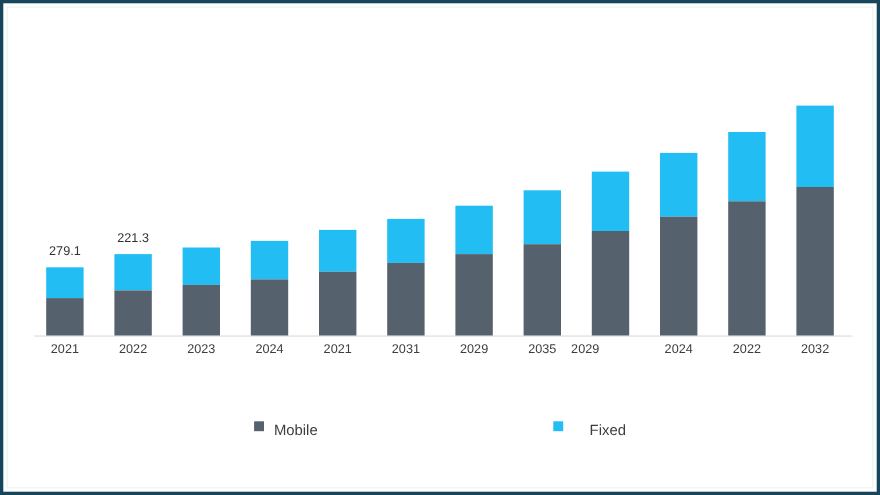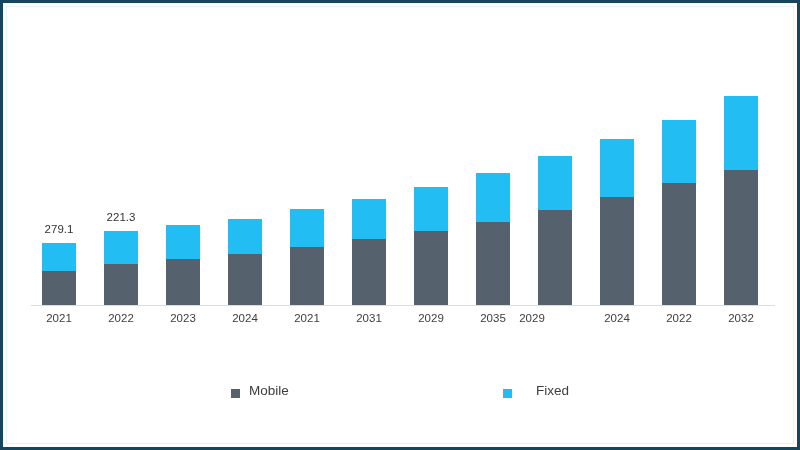--- a/index.html
+++ b/index.html
@@ -101,21 +101,21 @@
   #legend {
     position: absolute;
     left: 0;
     right: 0;
     top: 380px;
     height: 20px;
   }
   .legend-item {
     position: absolute;
     display: flex;
-    align-items: flex-end;
+    align-items: flex-start;
     gap: 9px;
     font-size: 13.5px;
     color: #3d3d3d;
   }
   #legend-mobile { left: 228px; }
   #legend-fixed  { left: 500px; gap: 24px; }
   .legend-swatch {
     width: 9px;
     height: 9px;
     display: inline-block;

